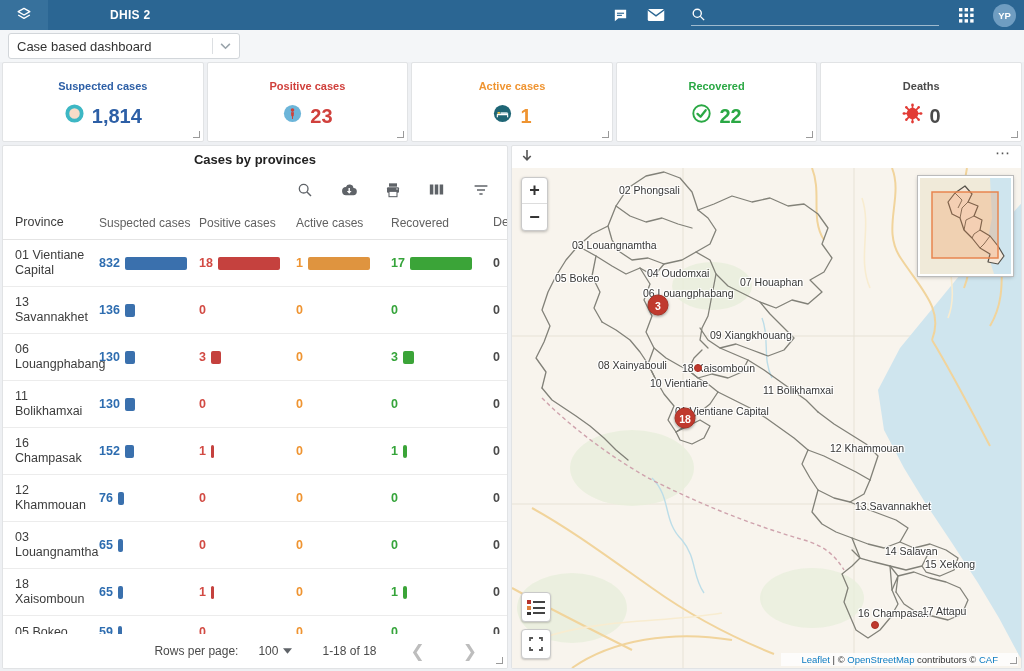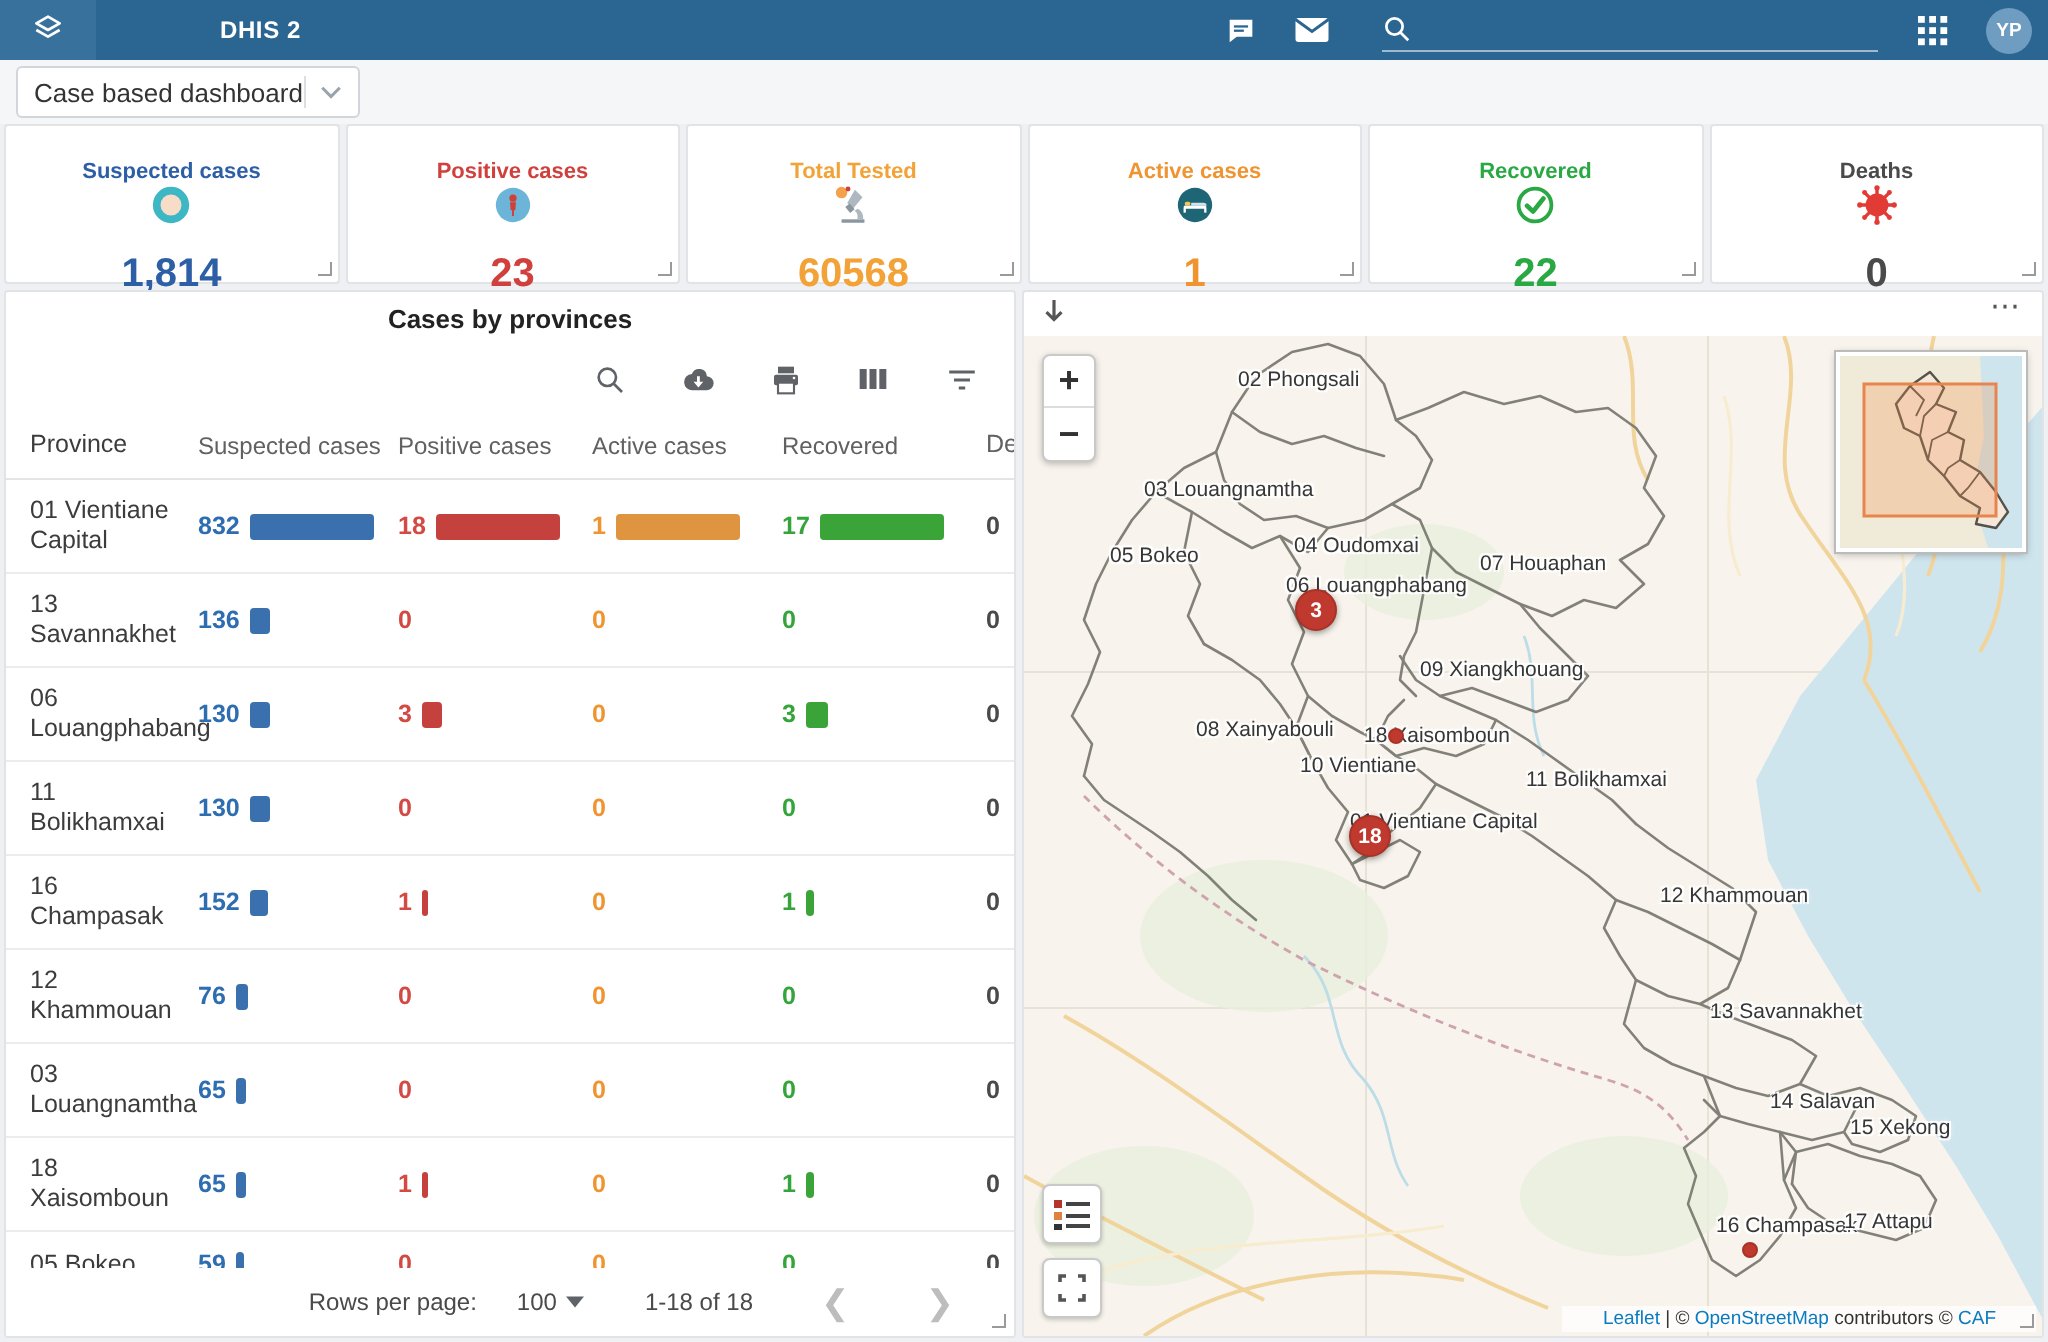--- a/index.html
+++ b/index.html
@@ -15,31 +15,31 @@
   .search-wrap{display:flex;align-items:center;gap:6px;border-bottom:1px solid rgba(255,255,255,.55);
     width:248px;height:22px;margin-left:8px;}
   .search-wrap input{background:transparent;border:none;outline:none;color:#fff;font-size:12.5px;width:100%;
     font-family:"Liberation Sans",sans-serif;}
   .search-wrap input::placeholder{color:rgba(255,255,255,.55);}
   .avatar{width:23px;height:23px;border-radius:50%;background:#6f9dc1;color:#fff;font-size:9.5px;font-weight:bold;
     display:flex;align-items:center;justify-content:center;cursor:pointer;}
 
   
   .dash-bar{height:32px;background:#f4f6f8;display:flex;align-items:center;padding-left:8px;}
-  .dash-select{background:#fff;border:1px solid #d2d6da;border-radius:3px;height:26px;width:172px;
+  .dash-select{background:#fff;border:1px solid #d2d6da;border-radius:3px;height:26px;width:232px;
     display:flex;align-items:center;padding:0 8px;cursor:pointer;color:#333;font-size:13px;}
   .dash-select .grow{flex:1;}
   .dash-sep{width:1px;height:16px;background:#dcdfe2;margin-right:7px;}
 
   
   .cards{display:flex;gap:3px;padding:0 2px;height:80px;}
   .card{flex:1;background:#fff;border:1px solid #e1e3e5;border-radius:2px;position:relative;
     display:flex;flex-direction:column;align-items:center;padding-top:17px;}
   .card-title{font-size:11px;font-weight:bold;}
-  .card-value{display:flex;align-items:center;gap:7px;font-size:20px;font-weight:bold;flex-direction:column;}
+  .card-value{display:flex;align-items:center;gap:7px;margin-top:11px;font-size:20px;font-weight:bold;}
   .rsz{position:absolute;right:3px;bottom:3px;width:7px;height:7px;
     border-right:1.5px solid #9a9a9a;border-bottom:1.5px solid #9a9a9a;}
 
   
   .main{display:flex;gap:3px;padding:0 2px;margin-top:3px;height:524px;}
   .panel{background:#fff;border:1px solid #e1e3e5;border-radius:2px;position:relative;overflow:hidden;}
   .table-panel{width:506px;}
   .map-panel{flex:1;}
   .panel-title{text-align:center;font-size:13px;font-weight:bold;color:#222;padding-top:6px;}
 
@@ -174,37 +174,20 @@
               <circle cx="11" cy="11" r="9" fill="#6cb5d9"></circle>
               <circle cx="11" cy="7.4" r="1.9" fill="#d04038"></circle>
               <path d="M9.4 9.6 h3.2 l-.4 4.2 h-.7 v3 h-1 v-3 h-.7 Z" fill="#d04038"></path>
             </svg>
         </span>
         <span>23</span>
       </div>
       <span class="rsz"></span>
     </div>
 
-    <div class="card">
-      <div class="card-title" style="color: rgb(242, 162, 54);">Total Tested</div>
-      <div class="card-value" style="color: rgb(242, 162, 54);">
-        <span>
-          <svg width="21" height="21" viewBox="0 0 22 22">
-            <circle cx="5" cy="4.5" r="3" fill="#f2a24a"></circle>
-              <circle cx="8.4" cy="2.6" r="1.3" fill="#d04038"></circle>
-            <path d="M12 3 l4 4 -5 6 -3 -3 Z" fill="#aeb8c0"></path>
-              <rect x="8" y="11" width="3" height="4" transform="rotate(-40 9 13)" fill="#8b979f"></rect>
-            <path d="M5 18.5 h12 v1.8 h-12 Z" fill="#8b979f"></path>
-              <path d="M13.5 13 c2.5 1.5 3 3.5 2.8 5.5 h-3 c.3-2 0-3.5-1.5-4.5 Z" fill="#aeb8c0"></path>
-          </svg>
-        </span>
-        <span>60568</span>
-      </div>
-      <span class="rsz"></span>
-    </div>
 
 
     <div class="card">
       <div class="card-title" style="color: rgb(239, 148, 49);">Active cases</div>
       <div class="card-value" style="color: rgb(239, 148, 49);">
         <span>
           <svg width="21" height="21" viewBox="0 0 22 22">
               <circle cx="11" cy="11" r="9" fill="#1e6575"></circle>
               <rect x="5" y="11.2" width="12" height="1.7" rx=".8" fill="#fff"></rect>
               <rect x="5.6" y="9.3" width="3" height="2" rx="1" fill="#f5c84b"></rect>

